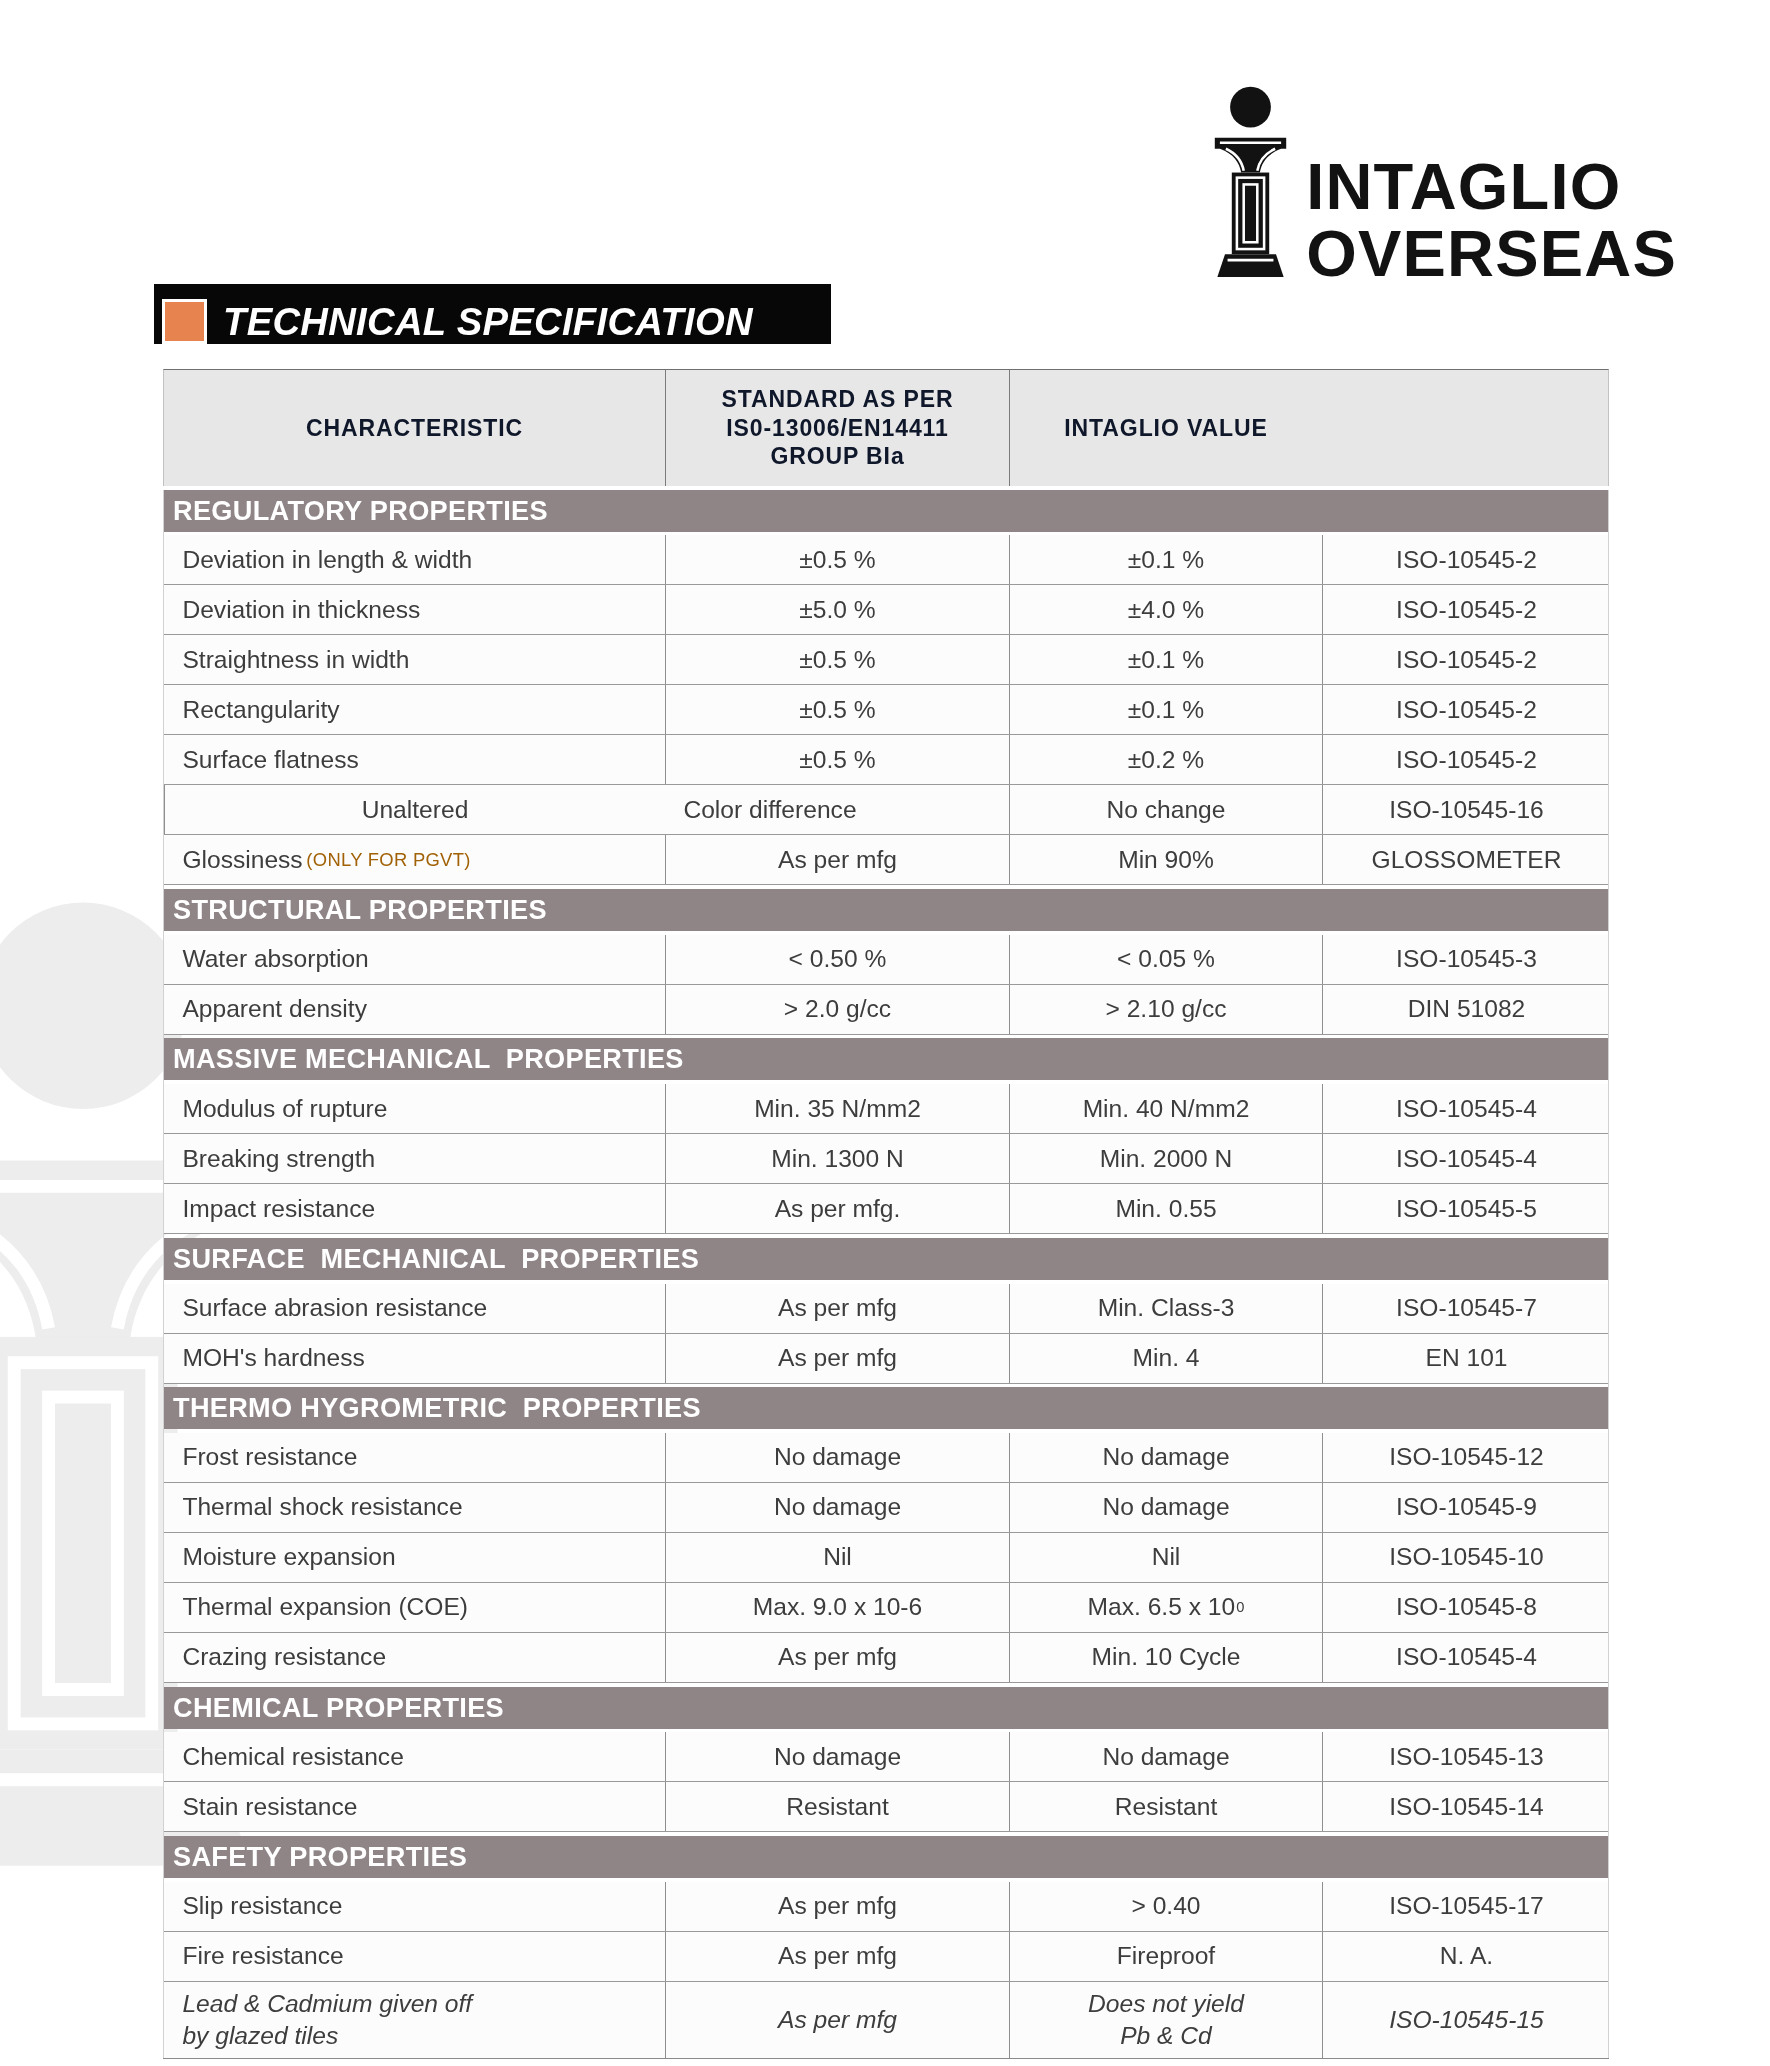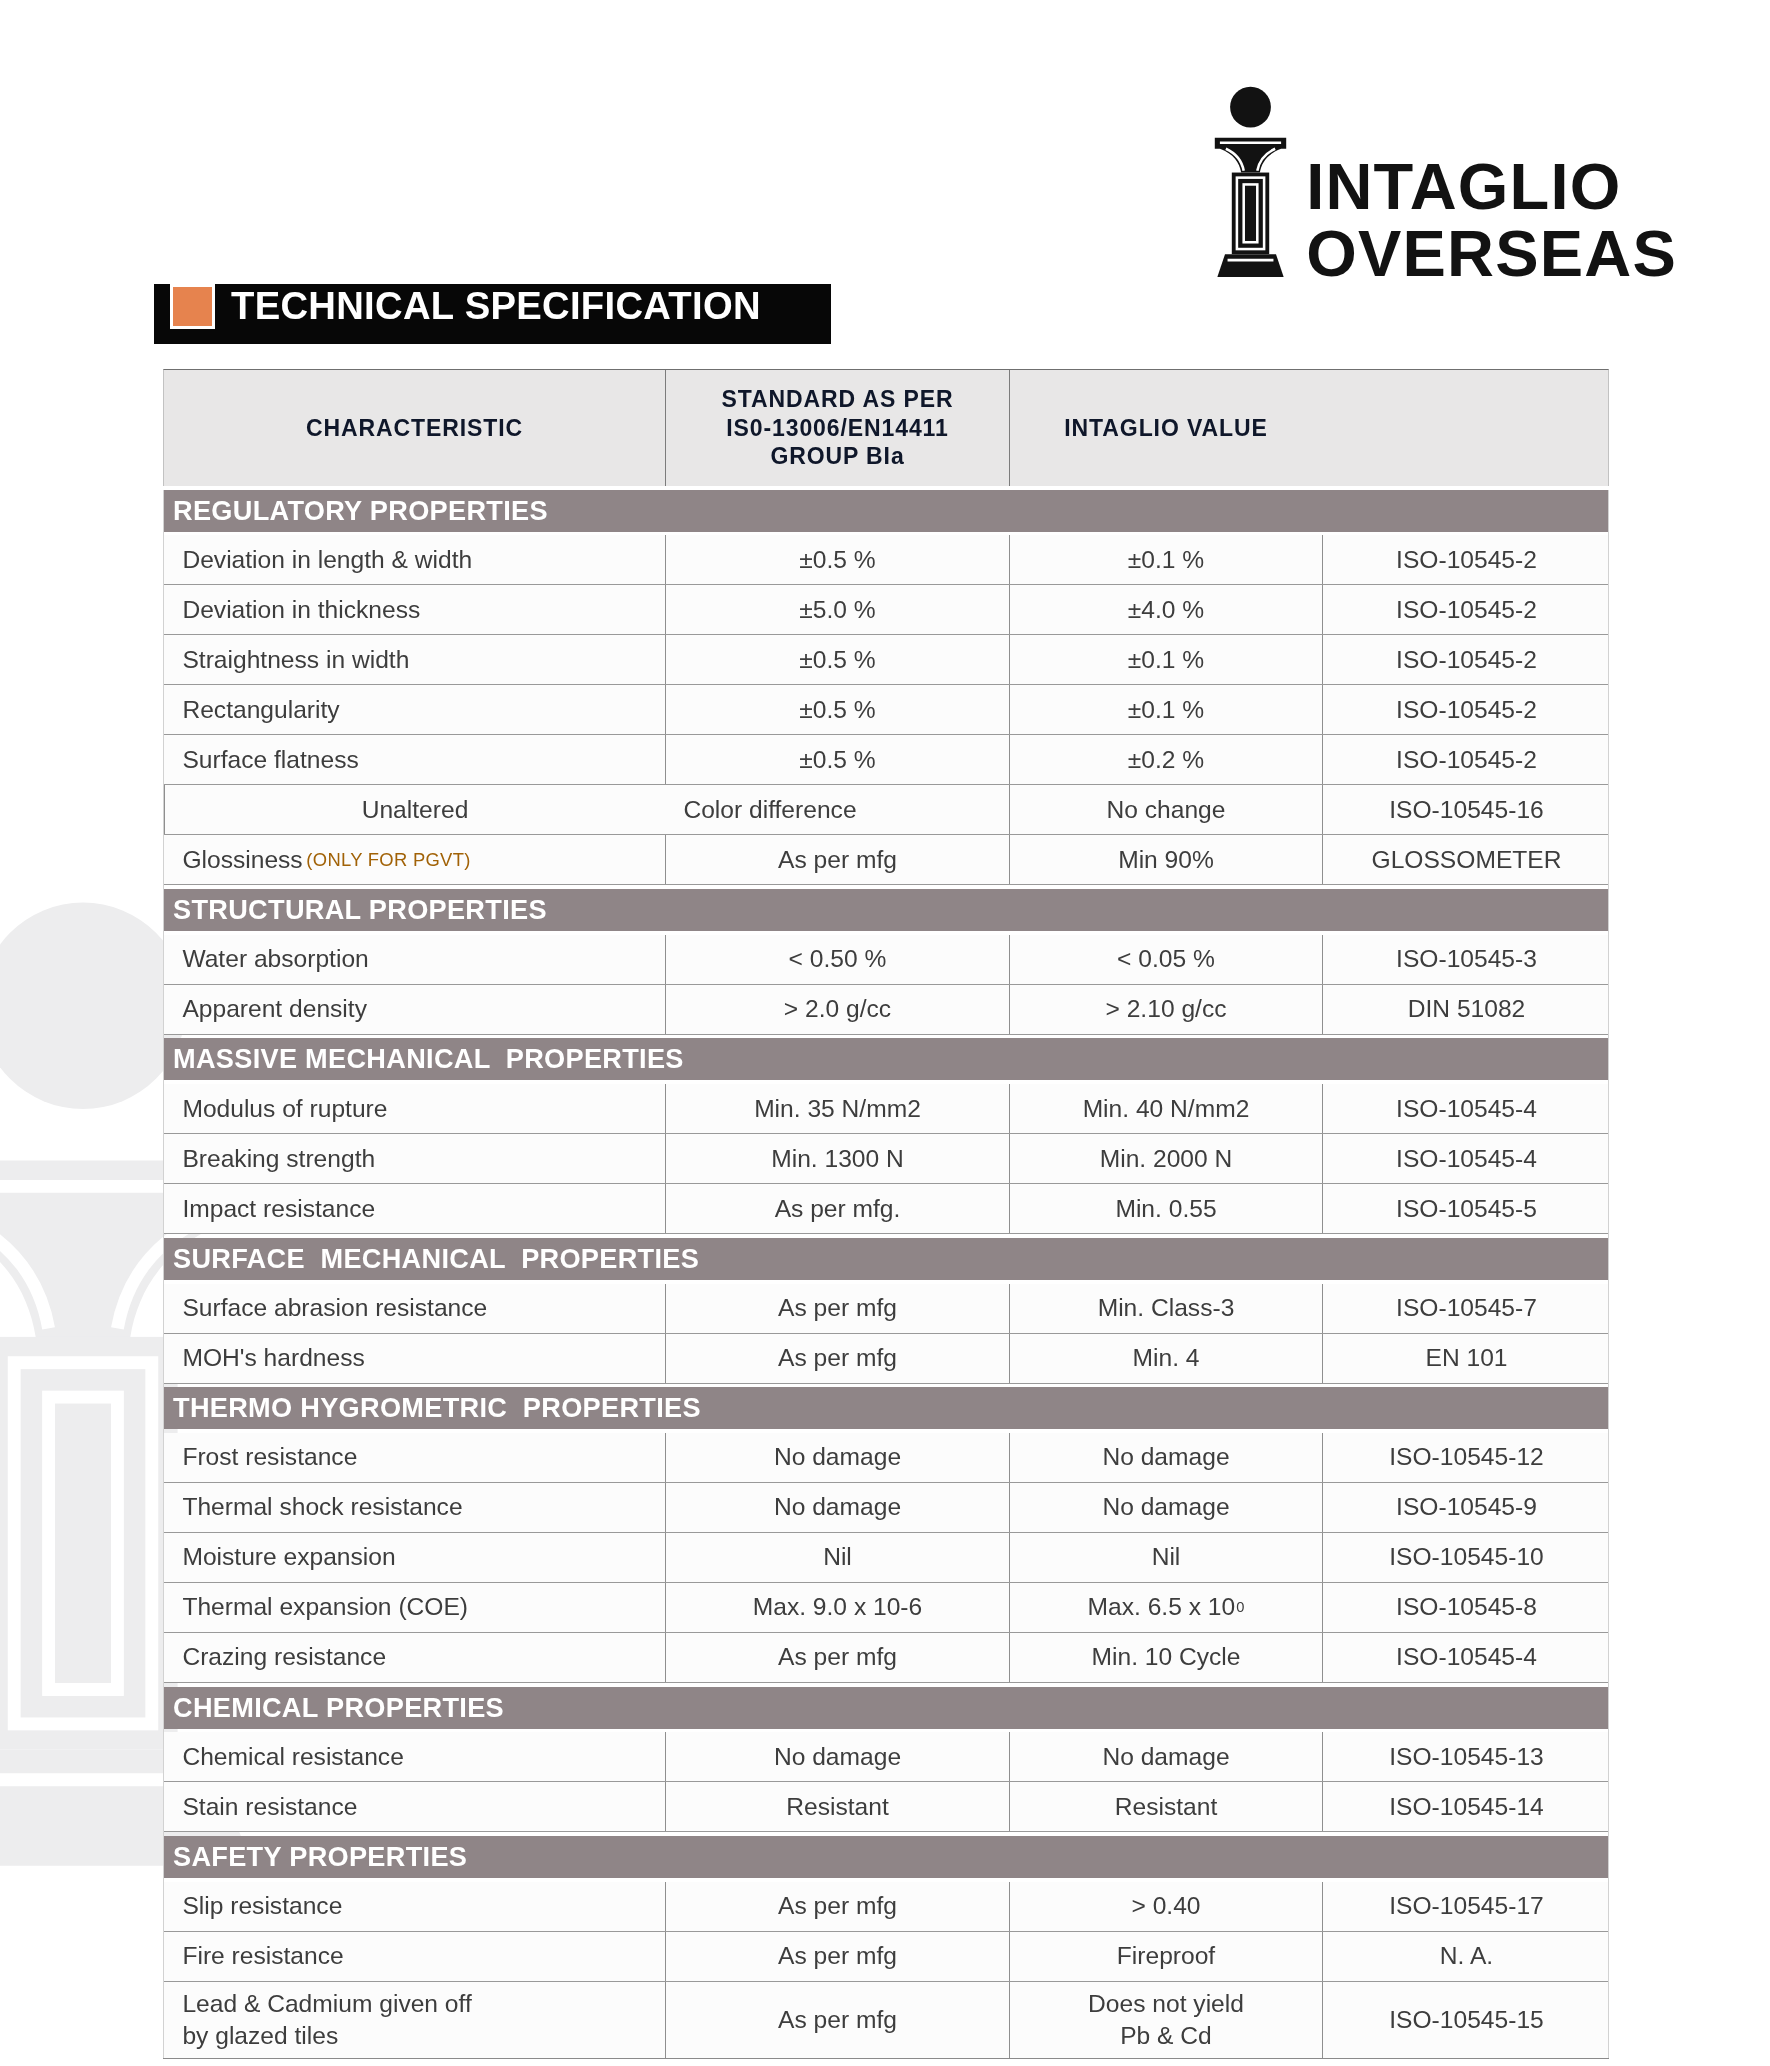--- a/index.html
+++ b/index.html
@@ -12,22 +12,22 @@
                color:#ededee; pointer-events:none; }
 
   
   .logo { position:absolute; top:85px; right:93px; display:flex; align-items:flex-end; gap:12.3px; }
   .logo-icon { width:87px; height:204px; color:#121212; }
   .brand-text { display:flex; flex-direction:column; line-height:1.04; padding-bottom:1.2px; }
   .brand-line { font-weight:bold; font-size:65px; letter-spacing:1.2px; color:#121212; }
 
   
   .title-bar { position:absolute; left:154px; top:284px; width:677px; height:60px;
-               background:var(--title-bar-black,#070707); display:flex; align-items:flex-start;
-               padding-left:16px; gap:16px; }
+               background:var(--title-bar-black,#070707); display:flex; align-items:flex-end;
+               padding-left:8px; gap:16px;font-style:italic; }
   .accent-square { width:45px; height:45px; background:var(--accent-orange,#E6834E);
                    border:3.1px solid #ffffff; flex:0 0 auto; }
   .title-text { color:#ffffff; font-weight:bold; font-size:39px; letter-spacing:0.3px;
                 transform:scaleX(0.98); transform-origin:left center; white-space:nowrap; }
 
   
   .spec-table { position:absolute; left:163px; top:369px; width:1446px;
                 border-bottom:1.8px solid #8a8a8a; }
   .hdr { display:grid; grid-template-columns:501px 344px 313px 288px;
          background:#e8e7e7; border-top:1.8px solid #6f6f6f; border-left:1.2px solid #c2c2c2;
@@ -39,21 +39,21 @@
 
   .tbody { border-left:1.2px solid #d2d2d2; border-right:1.2px solid #d2d2d2; }
 
   .bar { height:42px; margin:3.7px 0; background:var(--section-bar-gray,#8F8587);
          display:flex; align-items:center; padding-left:8.6px; }
   .bar-title { color:#ffffff; font-weight:bold; font-size:28px; letter-spacing:0.3px;
                white-space:pre; transform:scaleX(0.97); transform-origin:left center; }
 
   .row { display:grid; grid-template-columns:501px 344px 313px 288px;
          background:#fcfcfc; min-height:50px; border-bottom:1.2px solid #999999; }
-  .row:last-child { border-bottom:none; }
+  .row:last-child { border-bottom:none;font-style:italic; }
   .cell { display:flex; align-items:center; justify-content:center; text-align:center;
           font-size:24.6px; color:#3d3d3d; white-space:pre-line; line-height:1.3;
           padding:6.1px 4.9px; border-left:1.2px solid #8f8f8f; }
   .cell.c-char { justify-content:flex-start; text-align:left; padding-left:18.4px; border-left:none; }
   .note { font-size:18.4px; letter-spacing:0.3px; margin-left:3.7px; color:#a16207; }
   sup { font-size:14.7px; line-height:0; margin-left:1.2px; }
 </style>
 </head>
 <body>
 

